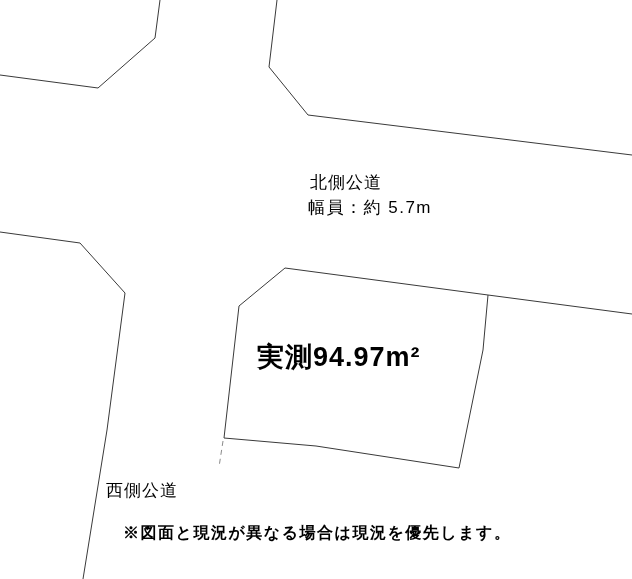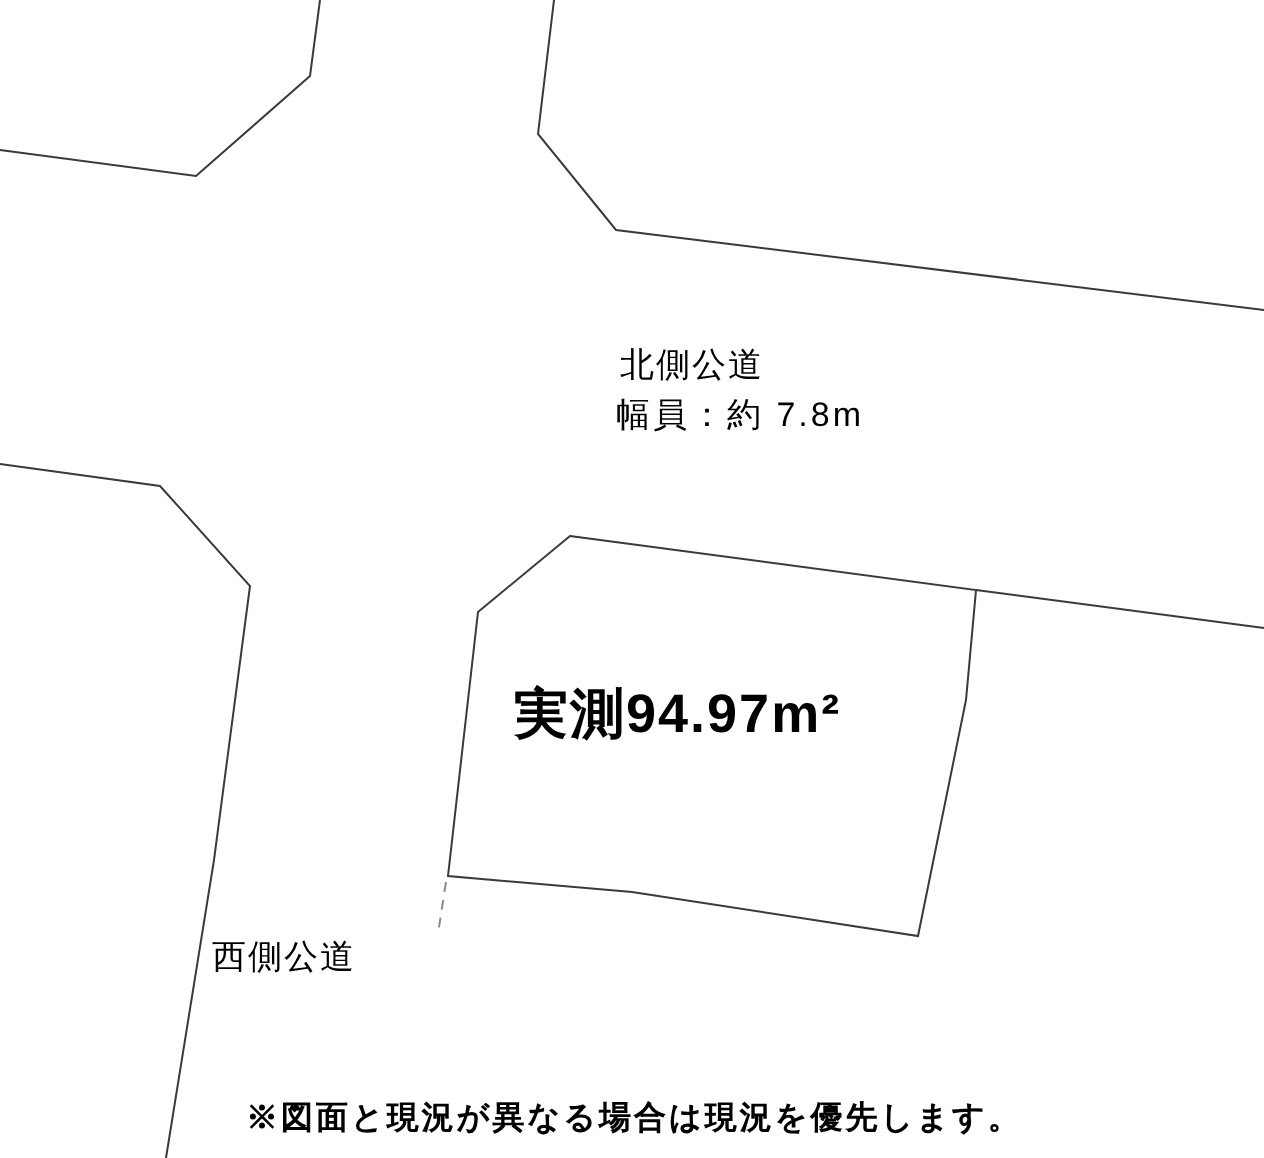--- a/index.html
+++ b/index.html
@@ -60,26 +60,26 @@
       <polygon points="285,268 488,295 483,350 459,468 316,446 224,438 239,306" fill="#ffffff" stroke="#3a3a3a" stroke-width="1"></polygon>
       <polyline points="0,75 98,88 155,38 160,0" fill="none" stroke="#3a3a3a" stroke-width="1"></polyline>
       <polyline points="277,0 269,67 308,115 632,155" fill="none" stroke="#3a3a3a" stroke-width="1"></polyline>
       <polyline points="0,232 80,243 125,293 107,430 83,579" fill="none" stroke="#3a3a3a" stroke-width="1"></polyline>
       <polyline points="488,295 632,314" fill="none" stroke="#3a3a3a" stroke-width="1"></polyline>
       <polyline points="223,441 219,467" fill="none" stroke="#8a8a8a" stroke-width="1" stroke-dasharray="5 4"></polyline>
     </svg>
 
   <div class="road-label" style="left:308px; top:170px;">
     <span class="txt-line" style="margin-left:2px;">北側公道</span>
-    <span class="txt-line l2">幅員：約 7.8m</span>
+    <span class="txt-line l2">幅員：約 5.7m</span>
   </div>
 
   <div class="parcel-label" style="left:257px; top:339px;">
     <span class="txt-line">実測94.97m²</span>
   </div>
 
-  <div class="road-label" style="left:106px; top:466px;">
+  <div class="road-label" style="left:106px; top:478px;">
     <span class="txt-line">西側公道</span>
   </div>
 
-  <div class="disclaimer" style="left:123px; top:549px;">※図面と現況が異なる場合は現況を優先します。</div>
+  <div class="disclaimer" style="left:123px; top:523px;">※図面と現況が異なる場合は現況を優先します。</div>
 
 </div>
 
 </body></html>

